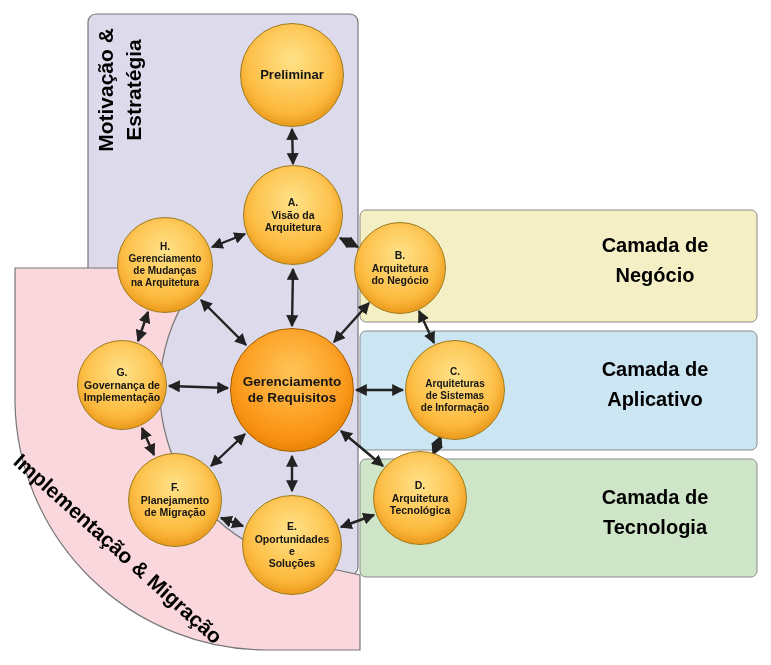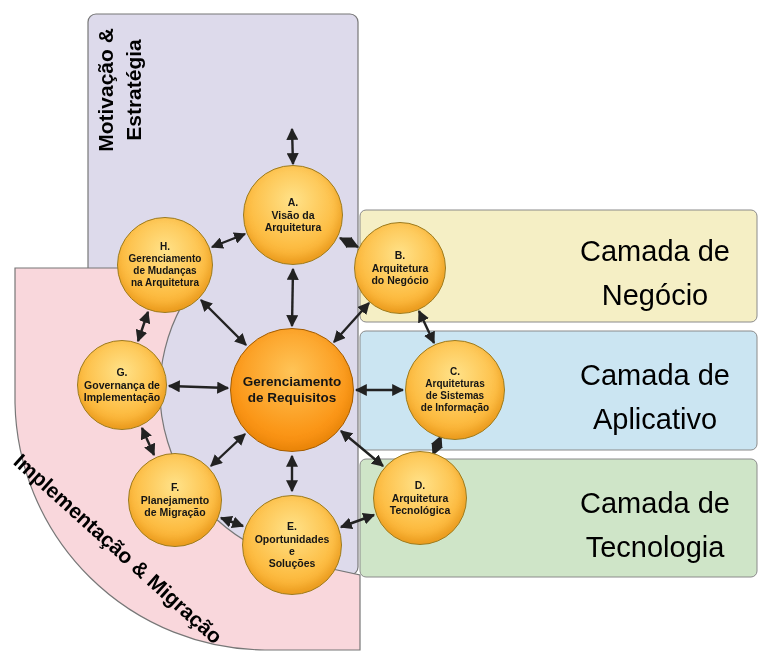--- a/index.html
+++ b/index.html
@@ -38,21 +38,21 @@
   .region-label {
     position: absolute; font-weight: bold; color: #000;
     white-space: pre-line; text-align: center;
   }
   .motiv { left: 46px; top: 61px; width: 150px; height: 58px;
            font-size: 21px; line-height: 1.35; transform: rotate(-90deg); }
   .impl  { left: -22px; top: 537px; width: 280px;
            font-size: 21px; transform: rotate(42deg); }
   .layer-label {
     position: absolute; left: 550px; width: 210px;
-    font-size: 29px; font-weight: normal; line-height: 1.5;
+    font-size: 20px; font-weight: bold; line-height: 1.5;
     text-align: center; white-space: pre-line; color: #000;
   }
   .ll-1 { top: 230px; }
   .ll-2 { top: 354px; }
   .ll-3 { top: 482px; }
 </style>
 </head>
 <body>
 
 <div class="stage">
@@ -99,20 +99,21 @@
 Estratégia</div>
   <div class="region-label impl">Implementação &amp; Migração</div>
 
   <div class="layer-label ll-1">Camada de
 Negócio</div>
   <div class="layer-label ll-2">Camada de
 Aplicativo</div>
   <div class="layer-label ll-3">Camada de
 Tecnologia</div>
 
+  <div class="circle c-prelim">Preliminar</div>
   <div class="circle c-a">A.
 Visão da
 Arquitetura</div>
   <div class="circle c-b">B.
 Arquitetura
 do Negócio</div>
   <div class="circle c-c">C.
 Arquiteturas
 de Sistemas
 de Informação</div>

